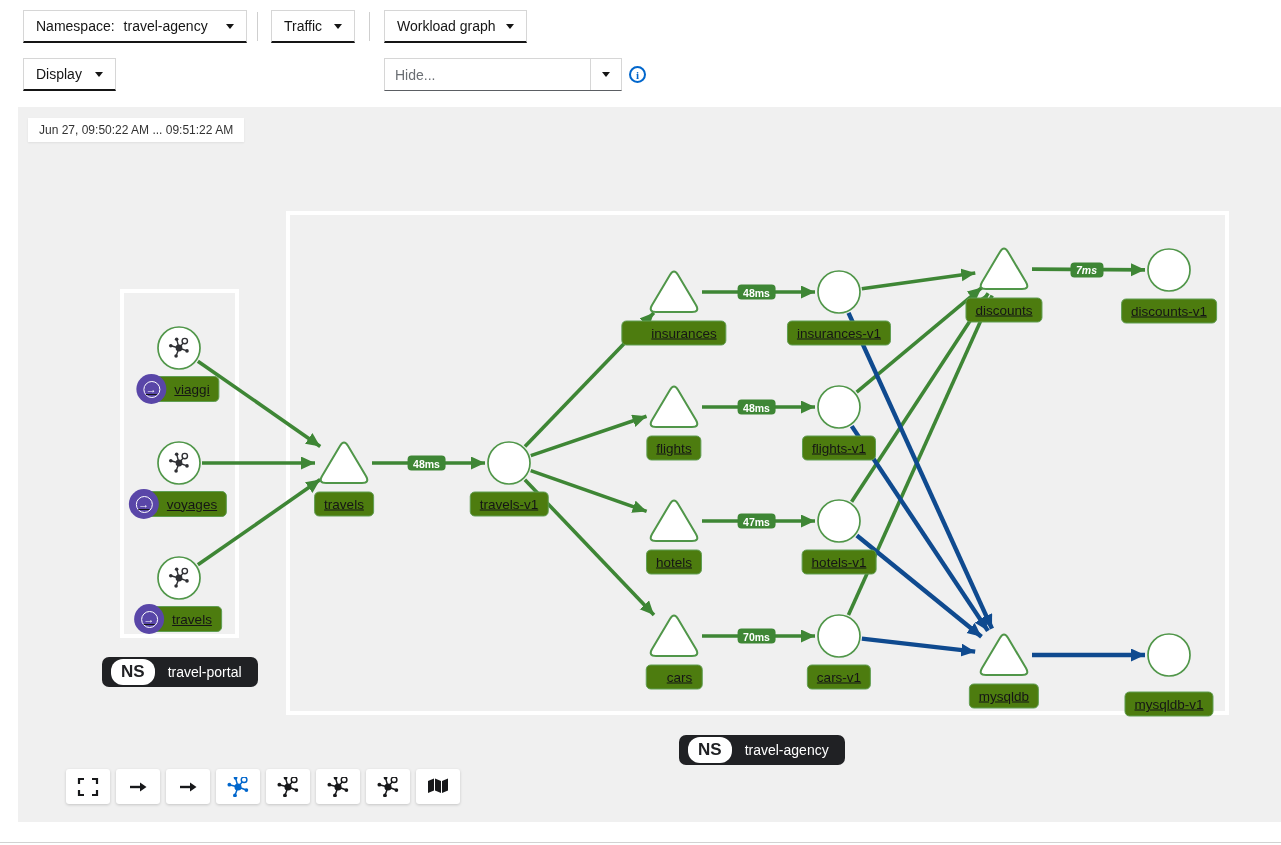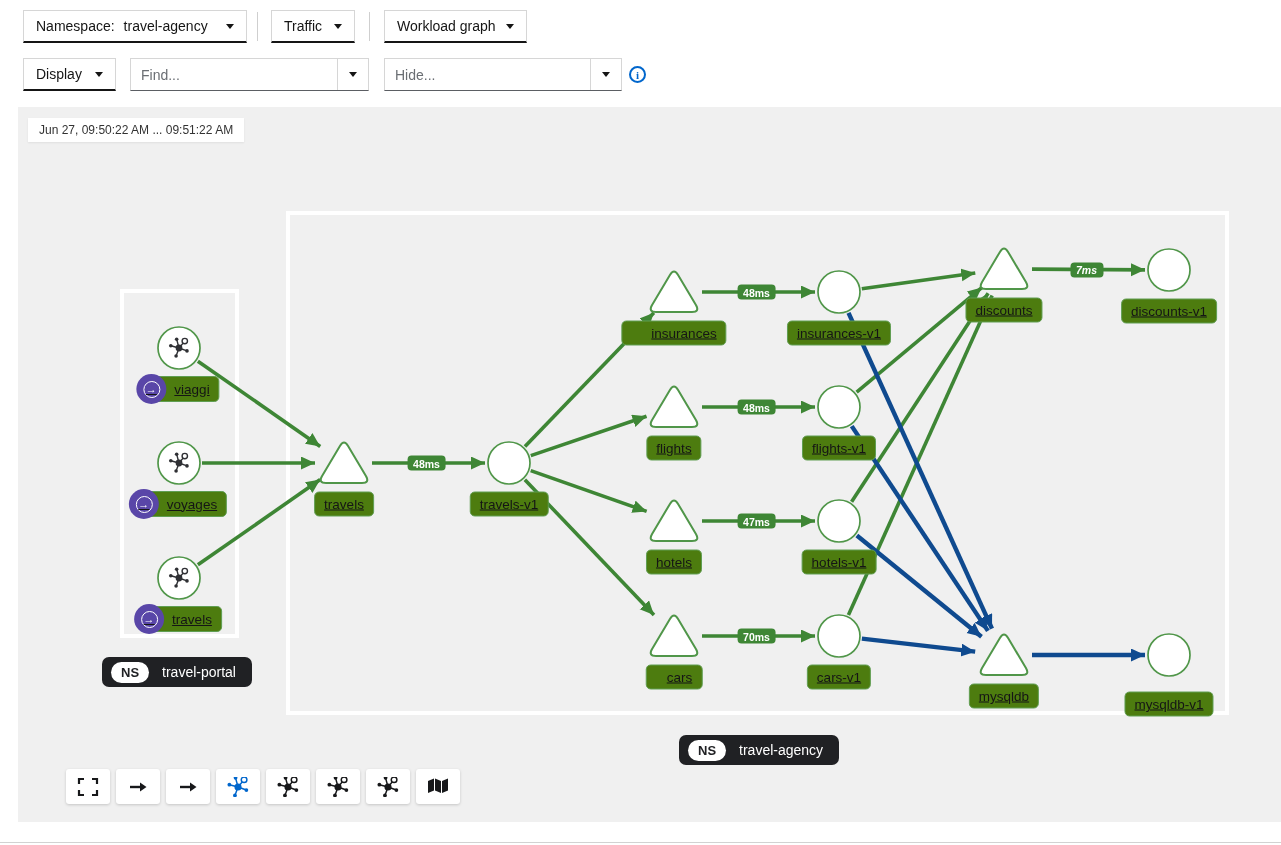--- a/index.html
+++ b/index.html
@@ -39,21 +39,21 @@
             display:flex; align-items:center; cursor:pointer;text-decoration:underline; }
   .portal-badge { width:30px; height:30px; border-radius:50%; background:#5946a8; margin:-7px 8px -7px -22px;
                   display:flex; align-items:center; justify-content:center; flex:0 0 auto; }
   .portal-badge .ring { width:17px; height:17px; border:1.5px solid #fff; border-radius:50%; color:#fff;
                         display:flex; align-items:center; justify-content:center; font-size:11px; font-weight:bold; line-height:1; }
   .elabel { position:absolute; transform:translate(-50%,-50%); background:#3e8635; color:#fff; font-size:10.5px;
             font-weight:bold; padding:1.5px 6px; border-radius:4px; white-space:nowrap; }
 
   .ns-badge { position:absolute; background:#202124; color:#fff; border-radius:7px; height:30px;
               display:flex; align-items:center; padding:0 16px 0 9px; gap:13px; font-size:14px; cursor:pointer; }
-  .ns-pill { background:#fff; color:#202124; border-radius:12px; font-size:13px; font-weight:bold; padding:3px 10px; }
+  .ns-pill { background:#fff; color:#202124; border-radius:12px; font-size:17px; font-weight:bold; padding:3px 10px; }
 
   
   #footer-toolbar { position:absolute; left:66px; top:769px; display:flex; gap:6px; z-index:4; }
   .fbtn { width:44px; height:35px; background:#fff; border:none; border-radius:3px;
           box-shadow:0 1px 3px rgba(0,0,0,.18); display:flex; align-items:center; justify-content:center; cursor:pointer; }
 
   #bottom-divider { position:absolute; left:0; top:842px; width:1281px; height:1px; background:#d2d2d2; z-index:3; }
 </style>
 </head>
 <body>
@@ -72,26 +72,20 @@
   </div>
   <div class="sep" style="left:369px; top:12px; height:29px;"></div>
   <div class="pf-select" style="left:384px; top:10px; width:143px;">
     <span class="lab">Workload graph</span>
     <span class="caret" style="margin-left:auto;"></span>
   </div>
 
   <div class="pf-select" style="left:23px; top:58px; width:93px;">
     <span class="lab">Display</span>
     <span class="caret" style="margin-left:auto;"></span>
-  </div>
-  <div class="pf-input" style="left:130px; top:58px; width:239px;">
-    <input type="text" placeholder="Find..." style="">
-    <span class="caret-sec">
-        <span class="caret"></span>
-      </span>
   </div>
   <div class="pf-input" style="left:384px; top:58px; width:238px;">
     <input type="text" placeholder="Hide..." style="">
     <span class="caret-sec">
         <span class="caret"></span>
       </span>
   </div>
   <div class="info-icon" style="left:629px; top:66px;">i</div>
 
   <div id="graph-bg"></div>

